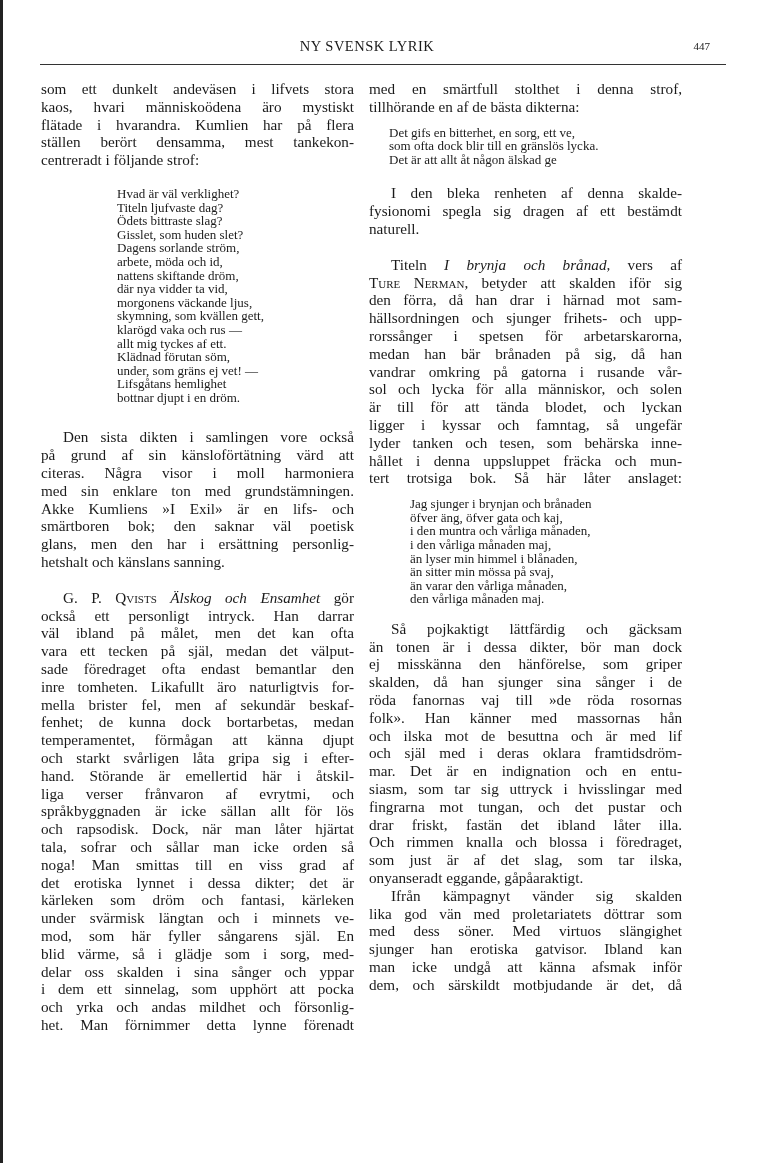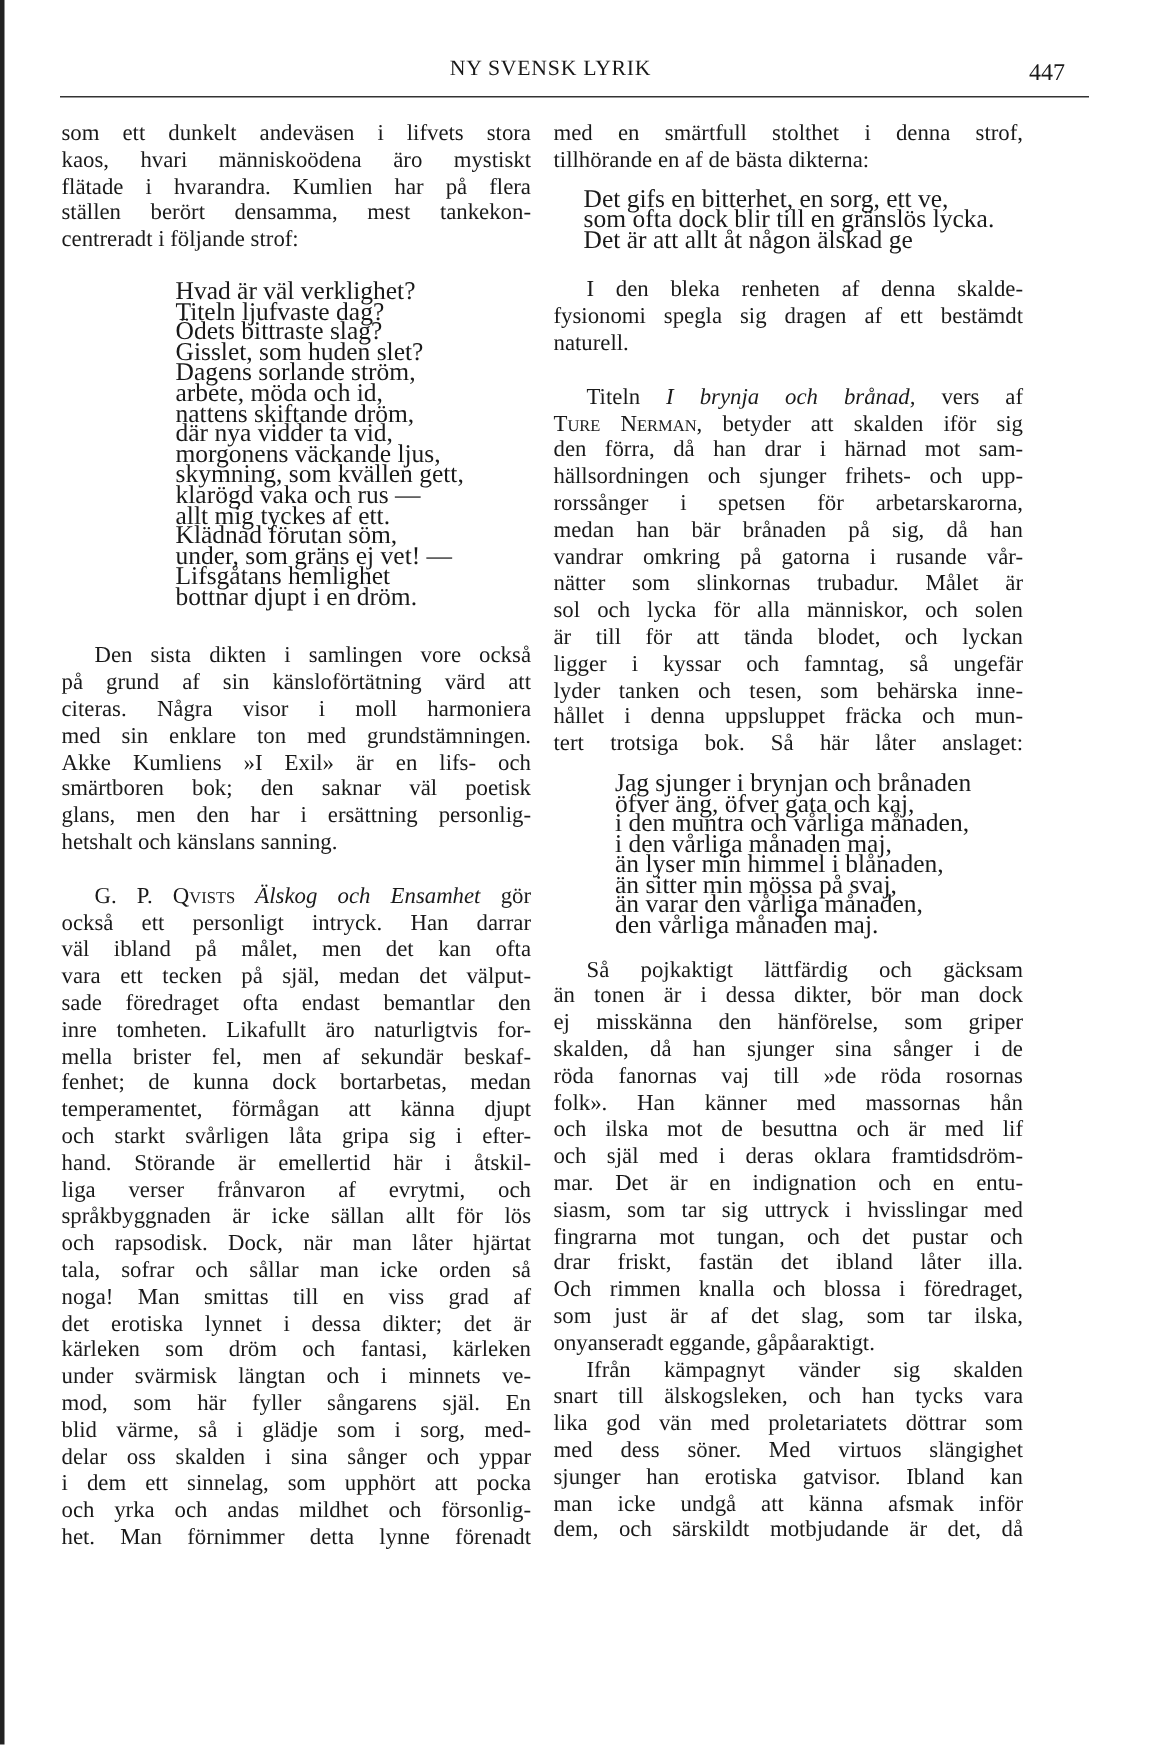--- a/index.html
+++ b/index.html
@@ -9,33 +9,33 @@
   }
   .left-border { position: absolute; left: 0; top: 0; width: 3px; height: 1163px; background: #222; }
   .header {
     position: absolute; left: 24px; top: 36px; width: 686px; height: 24px;
   }
   .running-title {
     position: absolute; left: 0; right: 0; top: 2px; text-align: center;
     font-family: "Liberation Serif", serif; font-size: 14.5px; letter-spacing: 0.5px;
   }
   .page-number {
-    position: absolute; right: 0; top: 4px; font-family: "Liberation Serif", serif; font-size: 16px;
+    position: absolute; right: 0; top: 4px; font-family: "Liberation Serif", serif; font-size: 11px;
   }
   .rule { position: absolute; left: 40px; top: 64px; width: 686px; height: 1px; background: #333; }
   .col {
     position: absolute; top: 80px; width: 313px;
     font-family: "Liberation Serif", serif; font-size: 15.2px; line-height: 17.8px;
   }
   .col-left { left: 41px; }
   .col-right { left: 369px; }
   .line { white-space: nowrap; display: block; text-align: justify; text-align-last: justify; height: 17.8px; }
   .line.last { text-align-last: left; }
   .line.indent { padding-left: 22px; }
-  .verse { font-size: 17px; line-height: 13.6px; }
+  .verse { font-size: 13px; line-height: 13.6px; }
   .verse .vline { display: block; white-space: nowrap; height: 13.6px; }
   .sc { font-variant: small-caps; }
   .it { font-style: italic; }
   .gap { display: block; }
 </style>
 </head>
 <body>
 
 <div class="left-border"></div>
 
@@ -132,21 +132,20 @@
   </div>
   <span class="gap" style="height:18px"></span>
   <div>
     <span class="line indent"><span>Titeln</span> <span class="it">I brynja och brånad,</span> <span>vers af</span></span>
     <span class="line"><span class="sc">Ture Nerman,</span> <span>betyder att skalden iför sig</span></span>
     <span class="line">den förra, då han drar i härnad mot sam-</span>
     <span class="line">hällsordningen och sjunger frihets- och upp-</span>
     <span class="line">rorssånger i spetsen för arbetarskarorna,</span>
     <span class="line">medan han bär brånaden på sig, då han</span>
     <span class="line">vandrar omkring på gatorna i rusande vår-</span>
-    <span class="line">nätter som slinkornas trubadur. Målet är</span>
     <span class="line">sol och lycka för alla människor, och solen</span>
     <span class="line">är till för att tända blodet, och lyckan</span>
     <span class="line">ligger i kyssar och famntag, så ungefär</span>
     <span class="line">lyder tanken och tesen, som behärska inne-</span>
     <span class="line">hållet i denna uppsluppet fräcka och mun-</span>
     <span class="line">tert trotsiga bok. Så här låter anslaget:</span>
   </div>
   <span class="gap" style="height:10px"></span>
   <div class="verse" style="padding-left:41px">
     <span class="vline">Jag sjunger i brynjan och brånaden</span>
@@ -171,20 +170,19 @@
     <span class="line">mar. Det är en indignation och en entu-</span>
     <span class="line">siasm, som tar sig uttryck i hvisslingar med</span>
     <span class="line">fingrarna mot tungan, och det pustar och</span>
     <span class="line">drar friskt, fastän det ibland låter illa.</span>
     <span class="line">Och rimmen knalla och blossa i föredraget,</span>
     <span class="line">som just är af det slag, som tar ilska,</span>
     <span class="line last">onyanseradt eggande, gåpåaraktigt.</span>
   </div>
   <div>
     <span class="line indent">Ifrån kämpagnyt vänder sig skalden</span>
-    <span class="line">snart till älskogsleken, och han tycks vara</span>
     <span class="line">lika god vän med proletariatets döttrar som</span>
     <span class="line">med dess söner. Med virtuos slängighet</span>
     <span class="line">sjunger han erotiska gatvisor. Ibland kan</span>
     <span class="line">man icke undgå att känna afsmak inför</span>
     <span class="line">dem, och särskildt motbjudande är det, då</span>
   </div>
 </div>
 
 </body></html>

